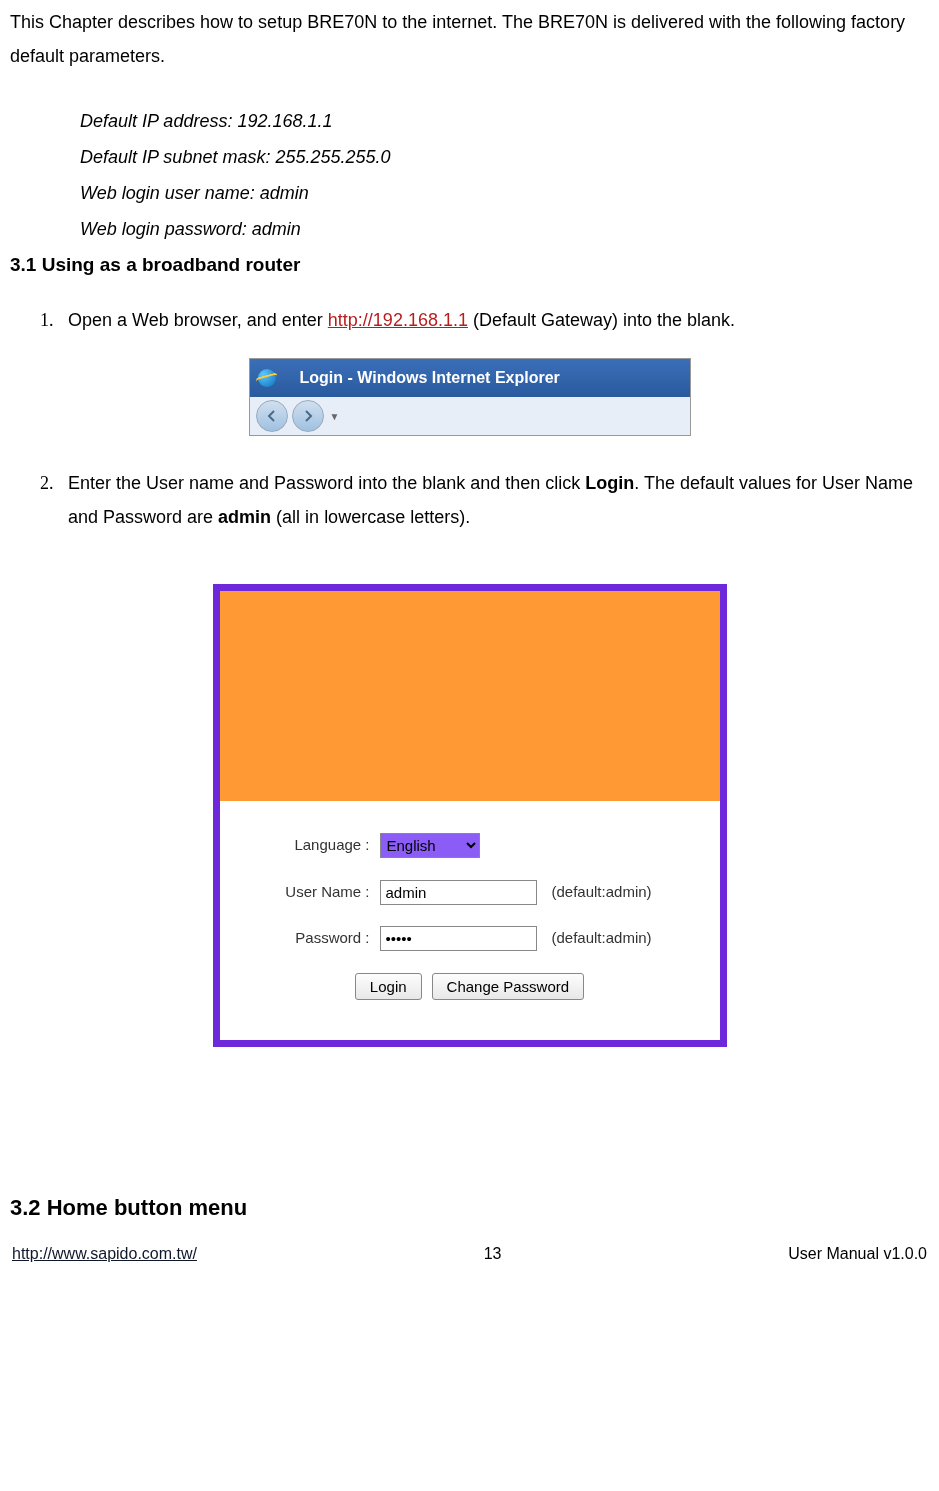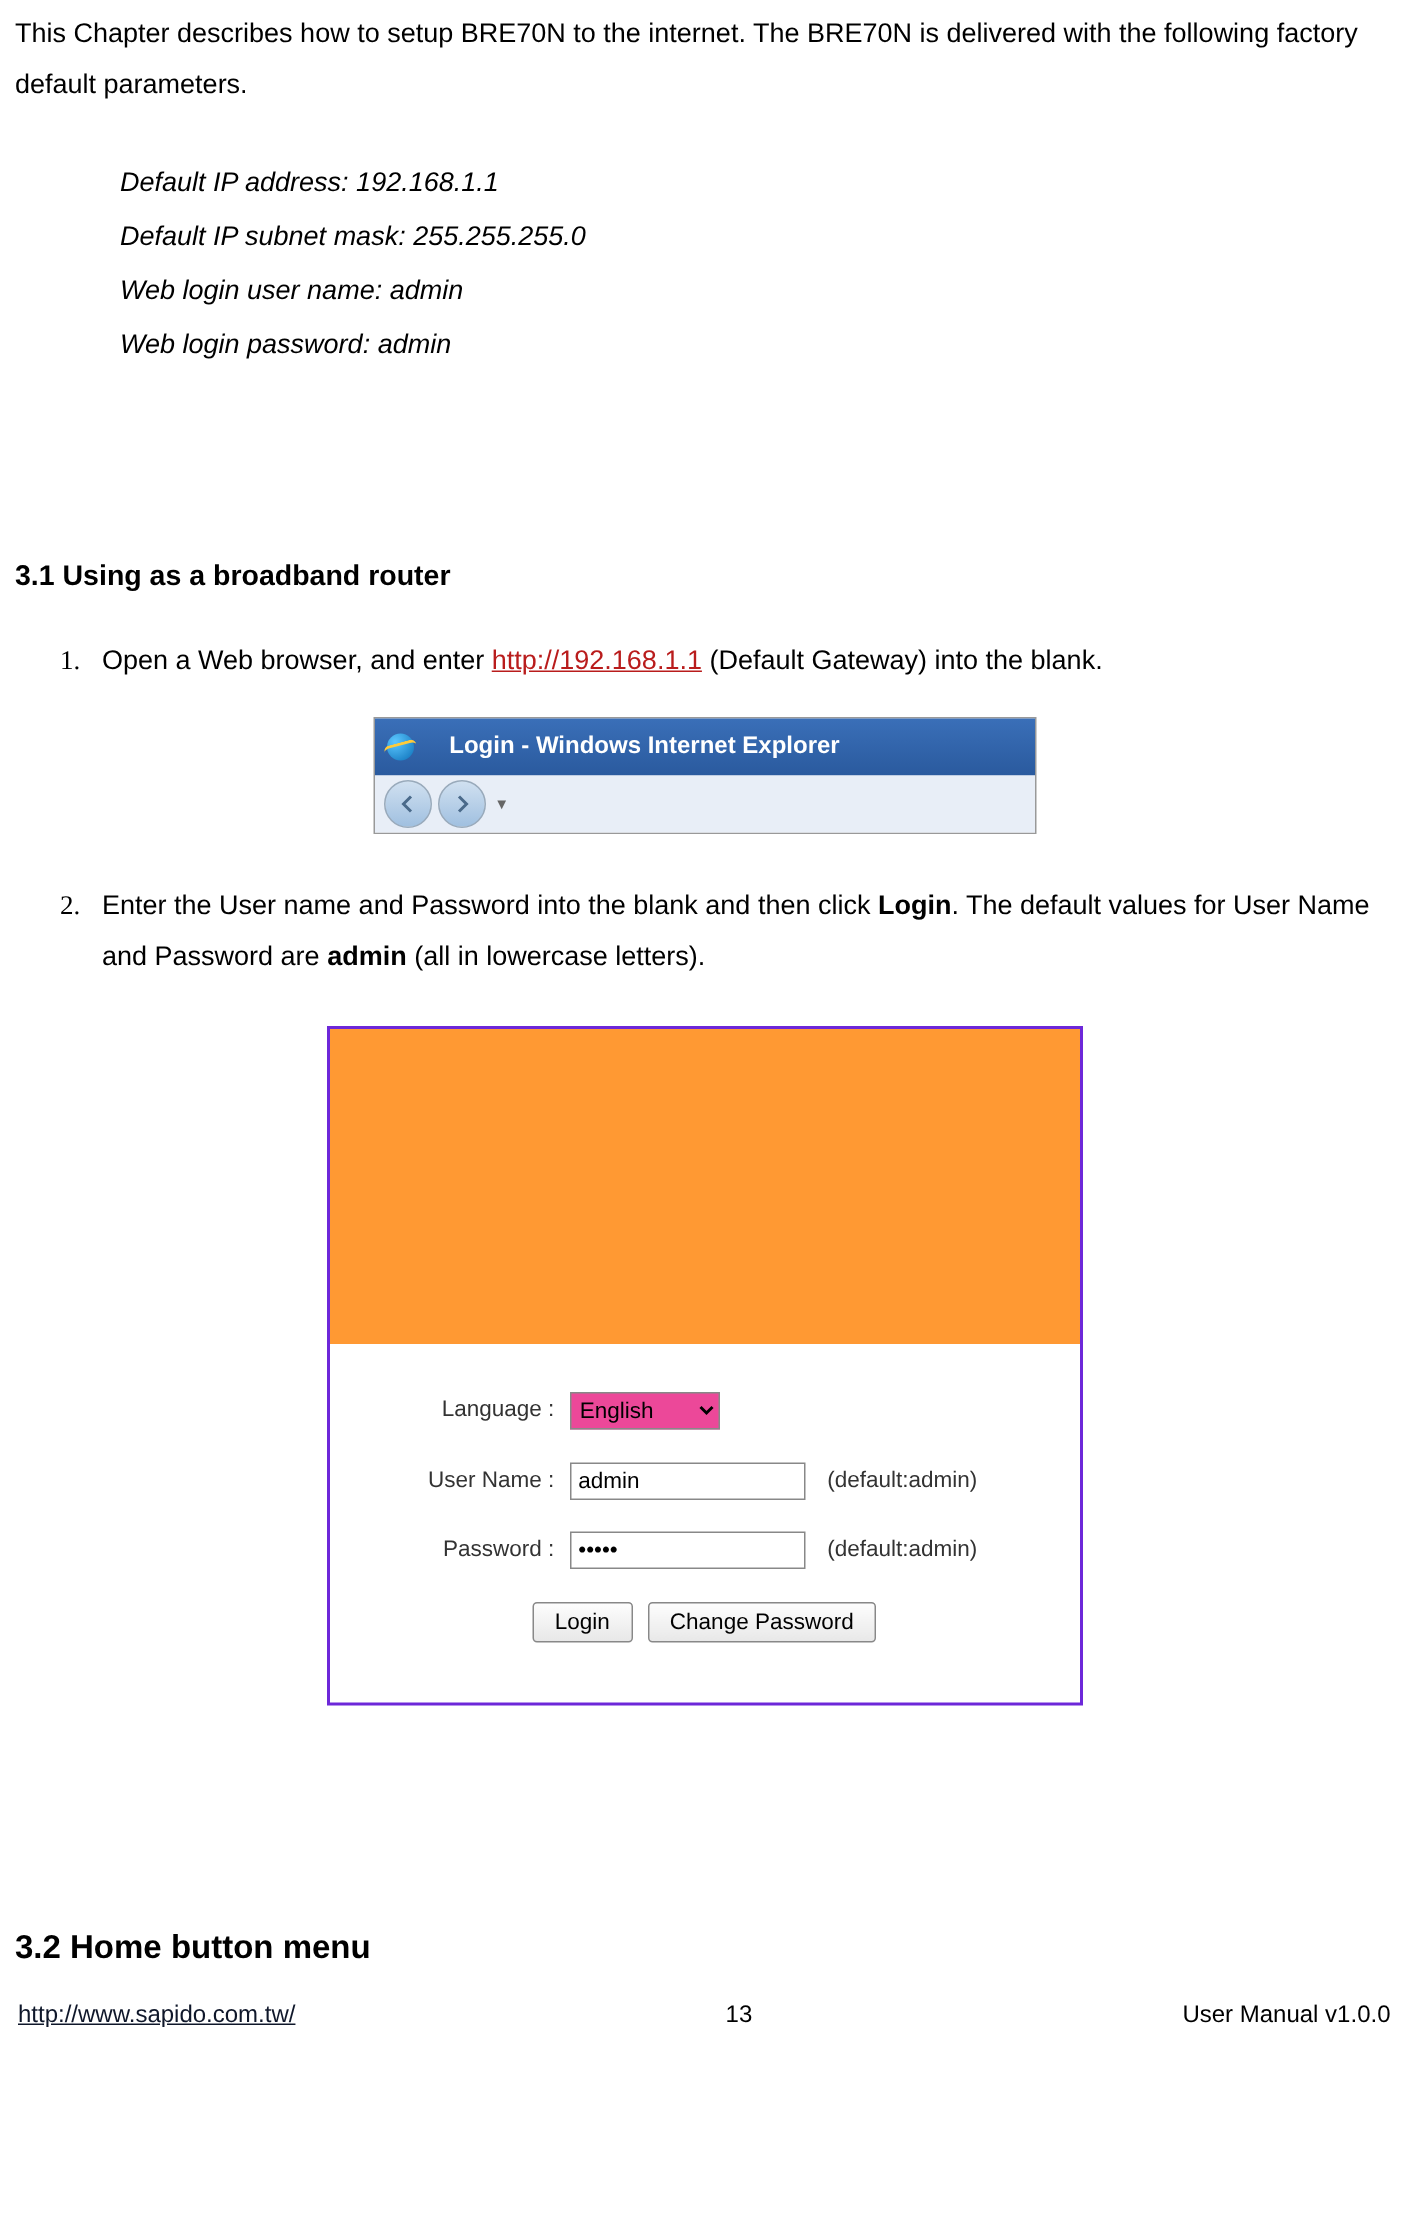--- a/index.html
+++ b/index.html
@@ -15,21 +15,20 @@
       margin-top: 5px;
     }
     .defaults-list {
       margin-left: 70px;
       font-style: italic;
       line-height: 2.0;
       margin-top: 30px;
     }
     .section-heading {
       font-weight: bold;
-      margin-top: 120px;
       margin-bottom: 20px;
       font-size: 19px;
     }
     .section-heading-2 {
       font-weight: bold;
       margin-top: 140px;
       font-size: 22px;
     }
     .numbered-list {
       padding-left: 30px;
@@ -136,23 +135,24 @@
       position: relative;
     }
     .login-figure {
       display: flex;
       justify-content: center;
       margin: 30px 0;
     }
     .login-box {
       width: 500px;
       background: #fff;
-      border: 2px solid #6d28d9;
+      border: 7px solid #6d28d9;
       font-family: Tahoma, Arial, sans-serif;
       font-size: 15px;
+      margin-top: 20px;
     }
     .orange-header {
       height: 210px;
       background: #ff9933;
     }
     .login-form {
       padding: 30px 20px 40px 20px;
     }
     .form-row {
       display: flex;
@@ -172,21 +172,21 @@
       font-family: inherit;
       font-size: 15px;
       background: #fff;
     }
     .form-select {
       width: 100px;
       padding: 2px;
       border: 1px solid #888;
       font-family: inherit;
       font-size: 15px;
-      background: #ec4899;
+      background: #8b5cf6;
     }
     .form-hint {
       margin-left: 15px;
       color: #333;
     }
     .button-row {
       display: flex;
       justify-content: center;
       gap: 10px;
       margin-top: 20px;

